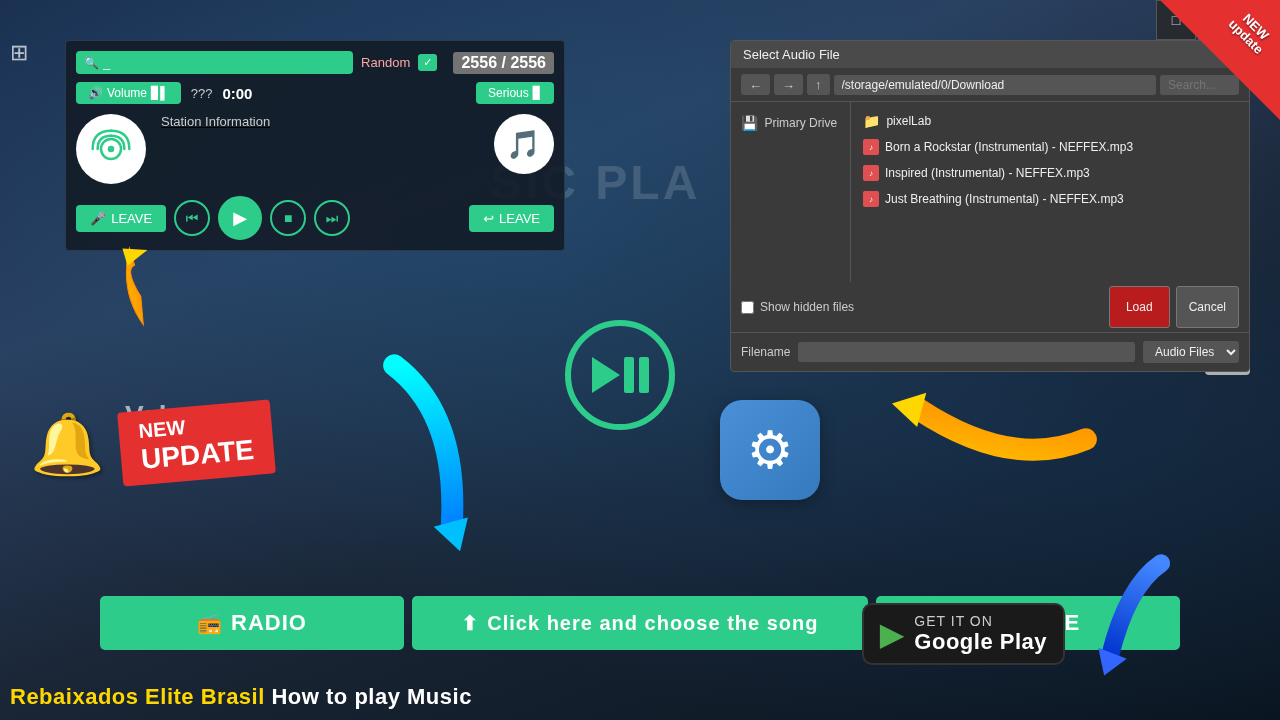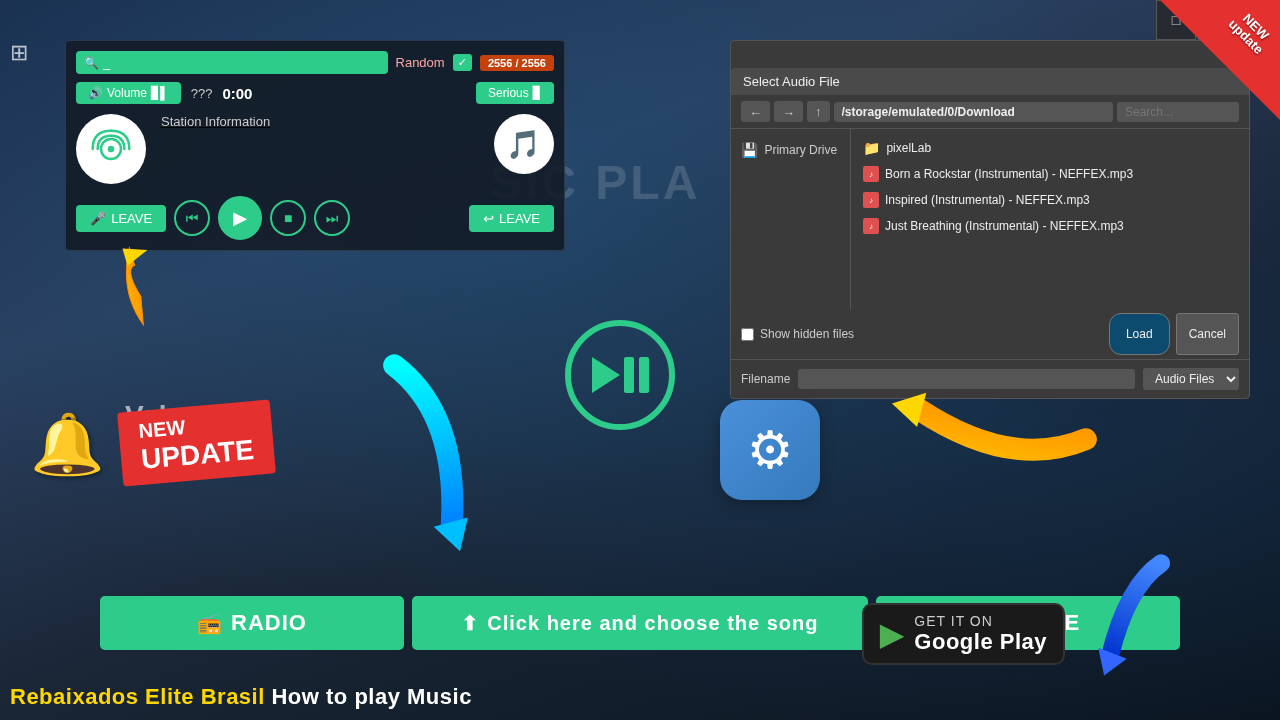--- a/index.html
+++ b/index.html
@@ -72,26 +72,27 @@
       font-size: 13px;
     }
     .check-badge {
       background: #2ecc8a;
       border-radius: 3px;
       padding: 2px 5px;
       color: #fff;
       font-size: 11px;
     }
     .counter-badge {
-      background: #c2410c;
+      background: #737373;
       border-radius: 3px;
       padding: 2px 8px;
       color: #fff;
-      font-size: 11px;
+      font-size: 16px;
       font-weight: bold;
+      margin-left: 8px;
     }
 
     .controls-row {
       display: flex;
       align-items: center;
       gap: 10px;
       margin-bottom: 10px;
     }
     .volume-btn {
       background: #2ecc8a;
@@ -232,21 +233,20 @@
       border: 1px solid #555;
       border-radius: 4px;
       z-index: 10;
     }
     .dialog-title {
       background: #4a4a4a;
       padding: 6px 12px;
       color: #eee;
       font-size: 13px;
       border-radius: 4px 4px 0 0;
-      margin-top: 27px;
     }
     .dialog-toolbar {
       display: flex;
       align-items: center;
       gap: 4px;
       padding: 6px 10px;
       background: #3a3a3a;
       border-bottom: 1px solid #555;
     }
     .nav-btn {
@@ -259,30 +259,29 @@
       cursor: pointer;
     }
     .path-bar {
       flex: 1;
       background: #555;
       border: none;
       border-radius: 3px;
       color: #eee;
       padding: 3px 8px;
       font-size: 12px;
-      font-weight: bold;
     }
     .search-bar-dialog {
       background: #555;
       border: none;
       border-radius: 3px;
       color: #f9a8d4;
       padding: 3px 8px;
       font-size: 12px;
-      width: 122px;
+      width: 79px;
     }
     .dialog-sidebar {
       display: flex;
       background: #3a3a3a;
     }
     .sidebar-panel {
       width: 120px;
       border-right: 1px solid #555;
       padding: 8px 0;
     }
@@ -374,23 +373,23 @@
     }
     .hidden-check-label {
       color: #ccc;
       font-size: 12px;
     }
     .action-btns {
       display: flex;
       gap: 6px;
     }
     .load-btn {
-      background: #0c4a6e;
+      background: #b91c1c;
       border: 1px solid #777;
-      border-radius: 12px;
+      border-radius: 3px;
       color: #eee;
       padding: 13px 16px;
       font-size: 12px;
       cursor: pointer;
     }
     .cancel-btn {
       background: #555;
       border: 1px solid #777;
       border-radius: 3px;
       color: #eee;

